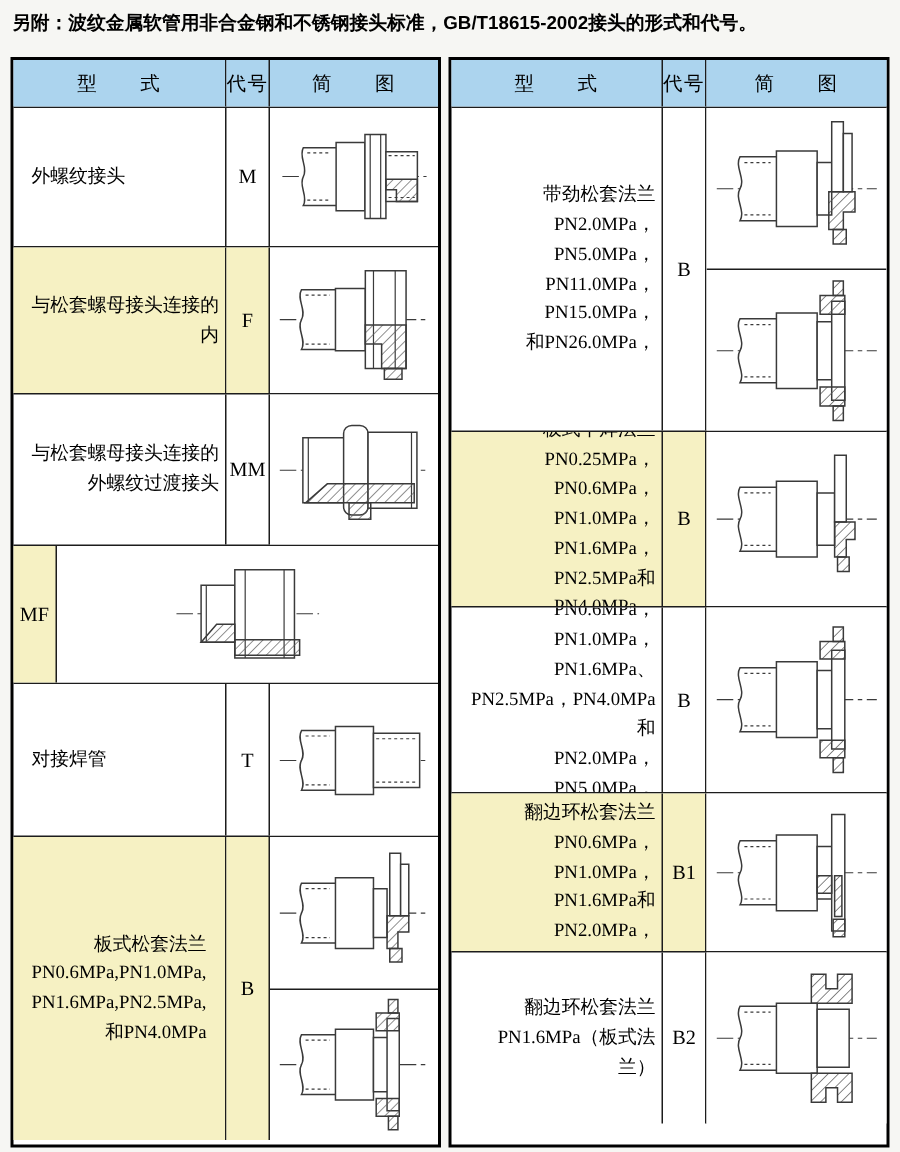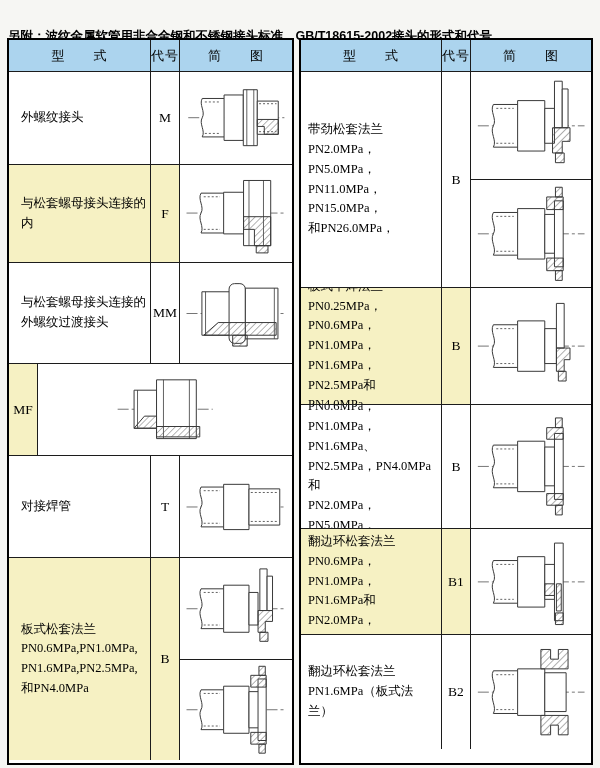--- a/index.html
+++ b/index.html
@@ -5,21 +5,21 @@
   html,body{margin:0;padding:0;}
   body{
     width:600px;height:768px;position:relative;
     background:#f6f6f3;
     font-family:"Liberation Serif","DejaVu Serif",serif;
     color:#000;
   }
   .page-title{
     position:absolute;left:8px;top:7px;width:586px;
     font-family:"Liberation Sans","DejaVu Sans",sans-serif;
-    font-weight:bold;font-size:12.5px;line-height:1.3;margin-top:21px;
+    font-weight:bold;font-size:12.5px;line-height:1.3;
   }
   .tables{
     position:absolute;left:7px;top:38px;width:586px;height:727px;
     display:flex;gap:5px;
   }
   .half{
     border:2px solid #000000;background:#fff;
     display:flex;flex-direction:column;box-sizing:border-box;
   }
   .half-left{width:287px;}
@@ -33,21 +33,21 @@
   .c-code{width:29px;}
   .c-diag{flex:1;}
   .hcell{
     background:#acd4ee;
     display:flex;align-items:center;justify-content:center;
     font-size:13px;letter-spacing:1px;
   }
   .type{
     display:flex;align-items:center;
     padding:4px 4px 4px 12px;
-    font-size:12.5px;line-height:1.58;white-space:pre-line;
+    font-size:12.5px;line-height:1.58;white-space:pre-line;text-align:right;
   }
   .half-right .type{padding-left:7px;}
   .code{
     display:flex;align-items:center;justify-content:center;
     font-size:13.5px;
   }
   .hl{background:#f6f1c3;}
   .diag{display:flex;align-items:center;justify-content:center;background:#fff;}
   .diag svg{width:97%;height:95%;}
   .diag-split{display:flex;flex-direction:column;padding:0;}

